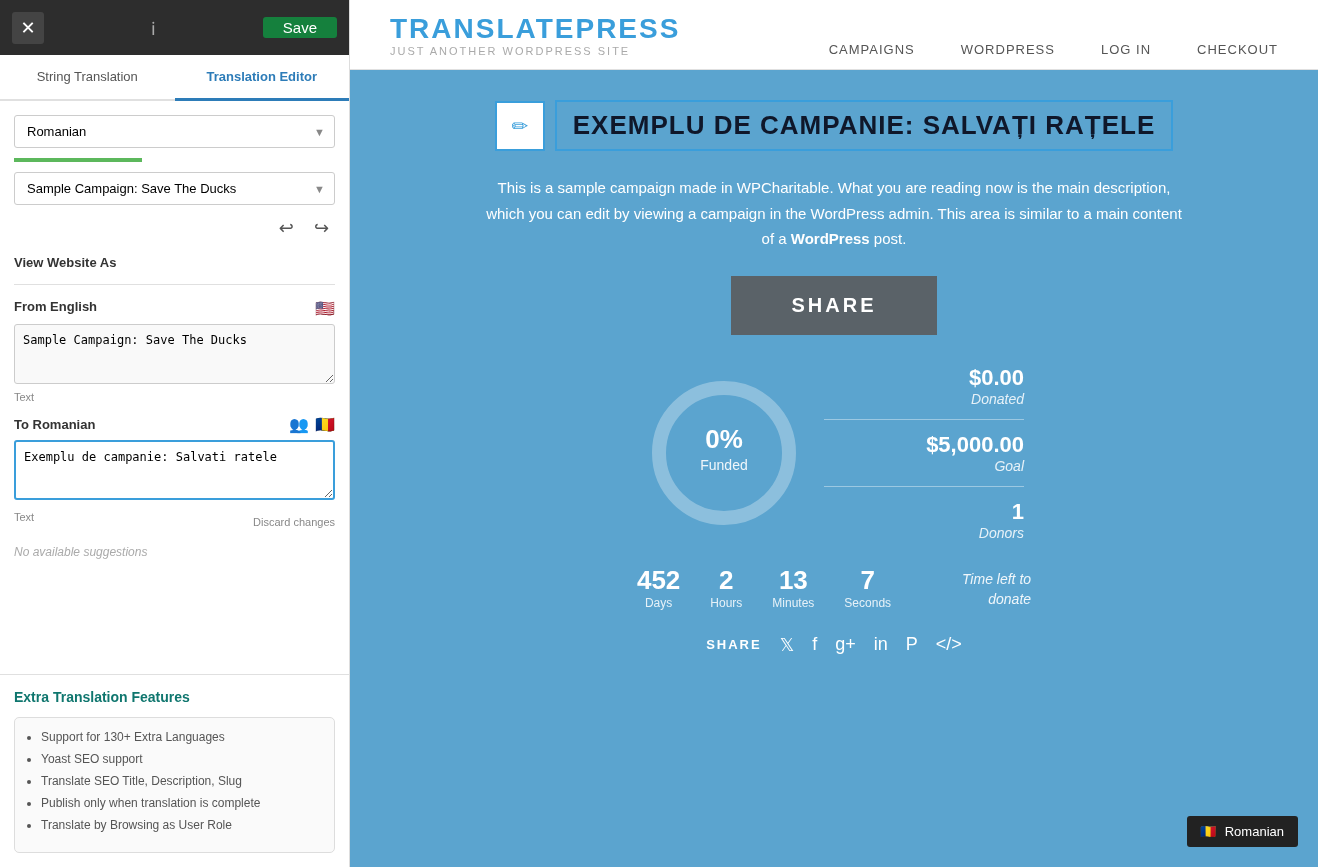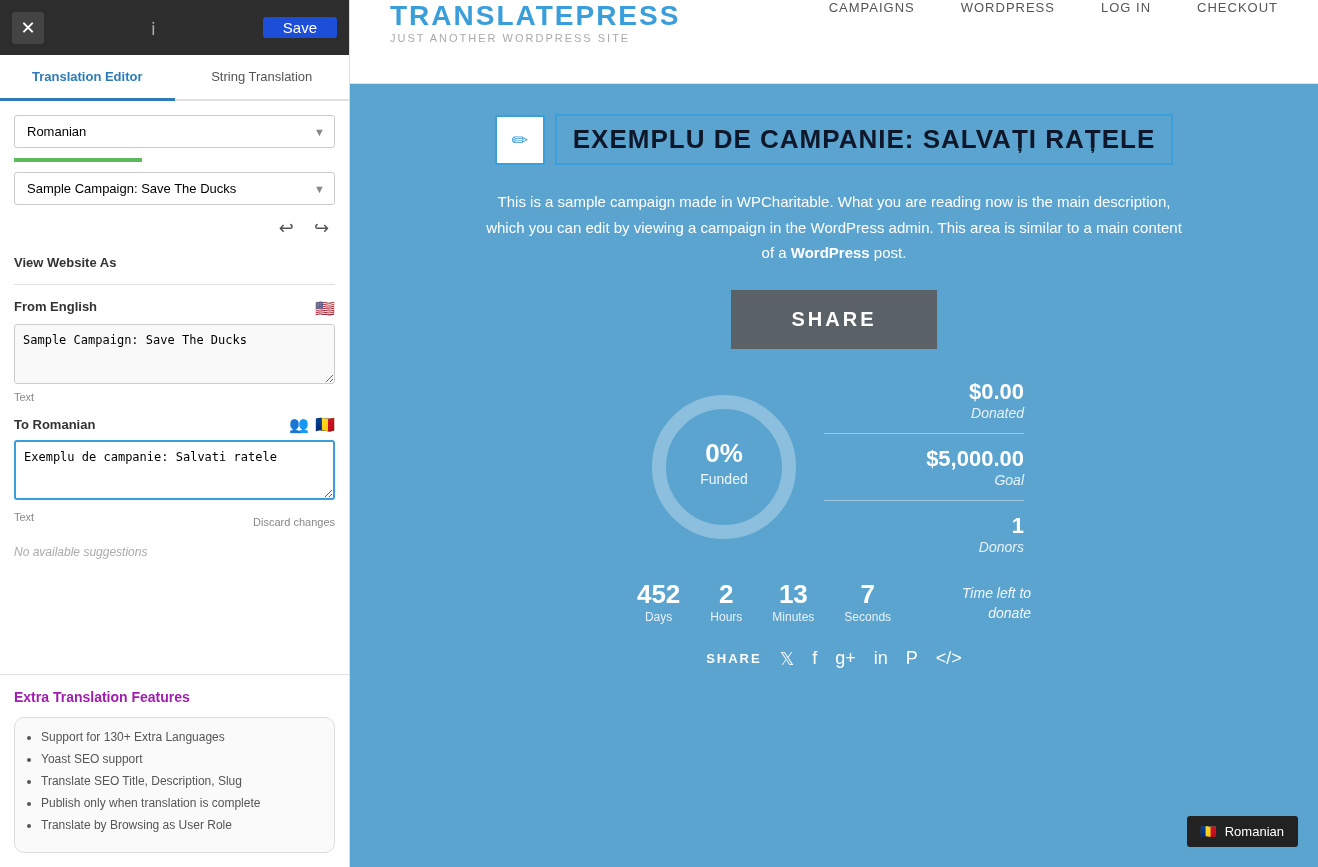--- a/index.html
+++ b/index.html
@@ -39,21 +39,21 @@
     .info-btn {
       width: 32px; height: 32px;
       background: transparent;
       border: none;
       color: #aaa;
       font-size: 18px;
       cursor: pointer;
       display: flex; align-items: center; justify-content: center;
     }
     .save-btn {
-      background: #1d4ed8;
+      background: #15803d;
       color: #fff;
       border: none;
       padding: 2px 20px;
       font-size: 15px;
       cursor: pointer;
       border-radius: 3px;
     }
 
     
     .tabs {
@@ -200,26 +200,26 @@
     }
 
     
     .extra-features {
       padding: 14px;
       border-top: 1px solid #e0e0e0;
     }
     .extra-title {
       font-size: 14px;
       font-weight: bold;
-      color: #a21caf;
+      color: #0f766e;
       margin-bottom: 12px;
     }
     .features-box {
       border: 1px solid #ddd;
-      border-radius: 10px;
+      border-radius: 5px;
       padding: 12px 12px 12px 20px;
       background: #fafafa;
     }
     .features-box ul {
       list-style: disc;
       padding-left: 6px;
     }
     .features-box li {
       font-size: 12px;
       color: #555;
@@ -233,24 +233,24 @@
       background: #5ba4cf;
       overflow-y: auto;
       display: flex;
       flex-direction: column;
     }
 
     
     .site-nav {
       background: #fff;
       display: flex;
-      align-items: flex-start;
+      align-items: flex-end;
       justify-content: space-between;
-      padding: 0 40px;
-      height: 84px;
+      padding: 12px 40px;
+      height: 70px;
       border-bottom: 1px solid #e0e0e0;
       flex-shrink: 0;
     }
     .site-brand .brand-title {
       font-size: 28px;
       font-weight: bold;
       color: #3a9edb;
       letter-spacing: 2px;
     }
     .site-brand .brand-sub {
@@ -444,22 +444,22 @@
 
 <div id="left-panel">
 
   <div class="top-bar">
     <button class="close-btn">✕</button>
     <button class="info-btn">ℹ</button>
     <button class="save-btn">Save</button>
   </div>
 
   <div class="tabs">
+    <div class="tab">String Translation</div>
     <div class="tab active">Translation Editor</div>
-    <div class="tab">String Translation</div>
   </div>
 
   <div class="panel-content">
 
     
     <div class="select-wrap">
       <select>
         <option>Romanian</option>
         <option>English</option>
         <option>French</option>

